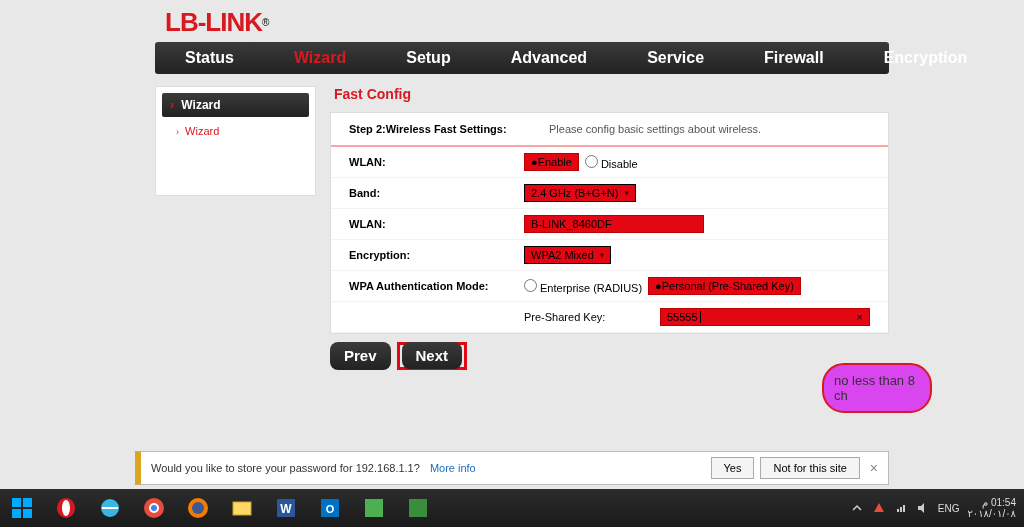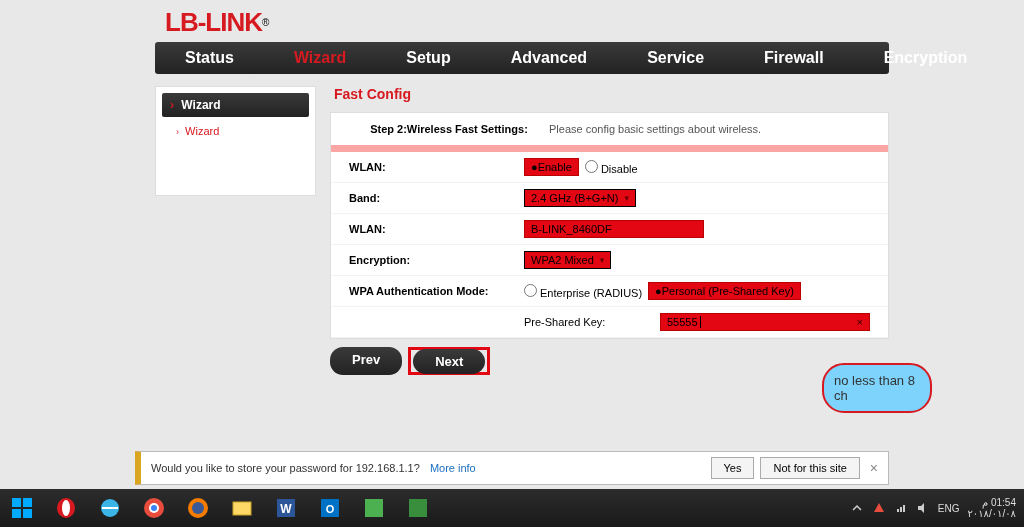--- a/index.html
+++ b/index.html
@@ -34,46 +34,46 @@
   padding: 5px 8px; border-radius: 2px;
 }
 .sidebar-head .arrow { color: #d71920; margin-right: 4px; }
 .sidebar-sub { font-size: 11px; color: #d71920; padding: 8px 14px; cursor: pointer; }
 .sidebar-sub .arrow { color: #d71920; margin-right: 3px; font-size: 9px; }
 
 .content { flex: 1; }
 .title { color: #d71920; font-size: 14px; font-weight: bold; margin: 0 0 10px 4px; }
 
 .panel { background: #fff; border: 1px solid #ddd; }
-.step-row { display: flex; padding: 10px 18px; border-bottom: 7px solid #fca5a5; font-size: 11px; text-align: center; }
+.step-row { display: flex; padding: 10px 18px; border-bottom: 2px solid #fca5a5; font-size: 11px; }
 .step-label { font-weight: bold; width: 200px; }
 .step-desc { color: #555; }
 
 .form-row { display: flex; align-items: center; padding: 6px 18px; font-size: 11px; border-bottom: 1px solid #f3f3f3; min-height: 28px; }
 .form-label { width: 175px; font-weight: bold; }
 .form-value { flex: 1; display: flex; align-items: center; gap: 6px; }
 
 .hl-radio { background: #e30613; color: #000; padding: 2px 6px; display: inline-flex; align-items: center; font-size: 11px; border: 1px solid #b00; }
 .hl-select { background: #e30613; color: #000; padding: 2px 6px; display: inline-flex; align-items: center; font-size: 11px; border: 1px solid #000000; position: relative; }
 .hl-select::after { content: "▾"; margin-left: 6px; font-size: 9px; color: #600; }
 .hl-input { background: #e30613; color: #000; padding: 2px 6px; display: inline-flex; align-items: center; font-size: 11px; border: 1px solid #b00; min-width: 210px; height: 18px; }
 .hl-input .cursor { border-left: 1px solid #000; height: 12px; margin-left: 2px; }
 .hl-input .clear { margin-left: auto; font-size: 11px; color: #300; }
 .plain-radio input { margin-right: 3px; }
 
 .callout {
   position: absolute; right: 92px; top: 363px; width: 110px;
-  background: #7dd3fc; border: 2px solid #d71920; border-radius: 22px;
+  background: #d946ef; border: 2px solid #d71920; border-radius: 22px;
   padding: 8px 10px; font-size: 13px; color: #333;
 }
 
 .buttons { margin-top: 8px; display: flex; gap: 6px; }
 .btn {
-  background: linear-gradient(#3a3a3a,#222); color: #fff; font-size: 13px;
-  padding: 5px 22px; border-radius: 13px; cursor: pointer; font-weight: bold;
+  background: linear-gradient(#3a3a3a,#222); color: #fff; font-size: 15px;
+  padding: 5px 14px; border-radius: 8px; cursor: pointer; font-weight: bold;
 }
 .next-frame { border: 3px solid #e30613; padding: 2px; display: inline-block; }
 
 .save-bar {
   position: absolute; left: 135px; right: 135px; bottom: 42px; height: 34px;
   background: #fff; border: 1px solid #bbb; border-left: 6px solid #daa520;
   display: flex; align-items: center; font-size: 11px; padding: 0 10px;
 }
 .save-bar .msg { color: #333; }
 .save-bar .link { color: #1a6fbf; margin-left: 10px; cursor: pointer; }

